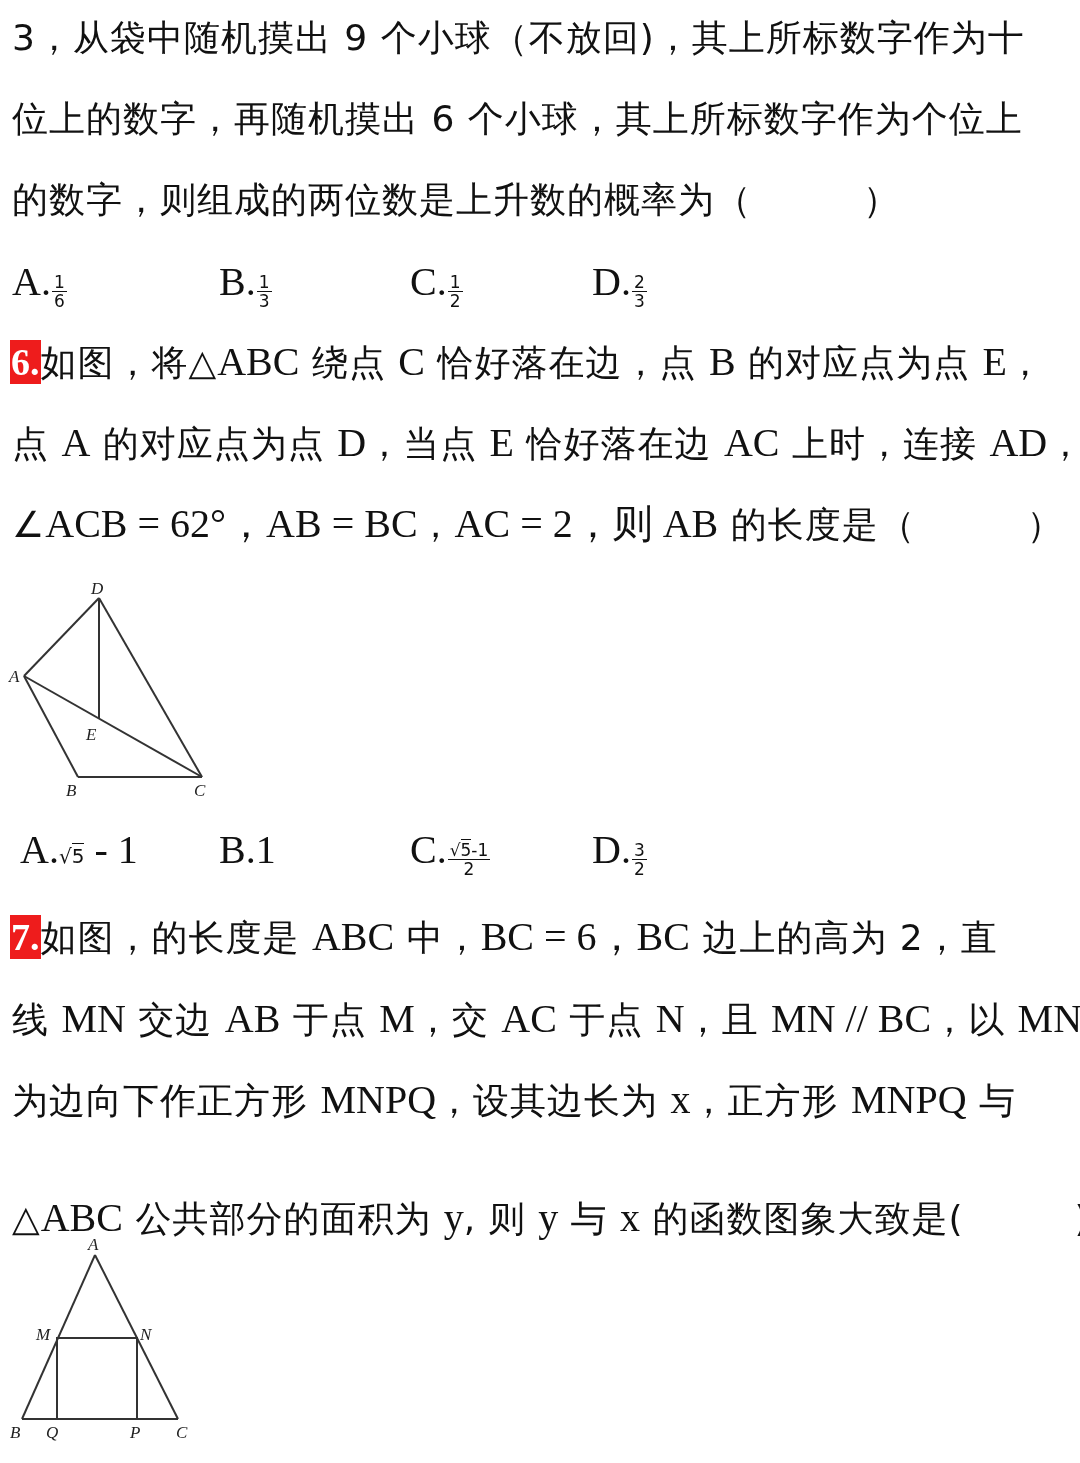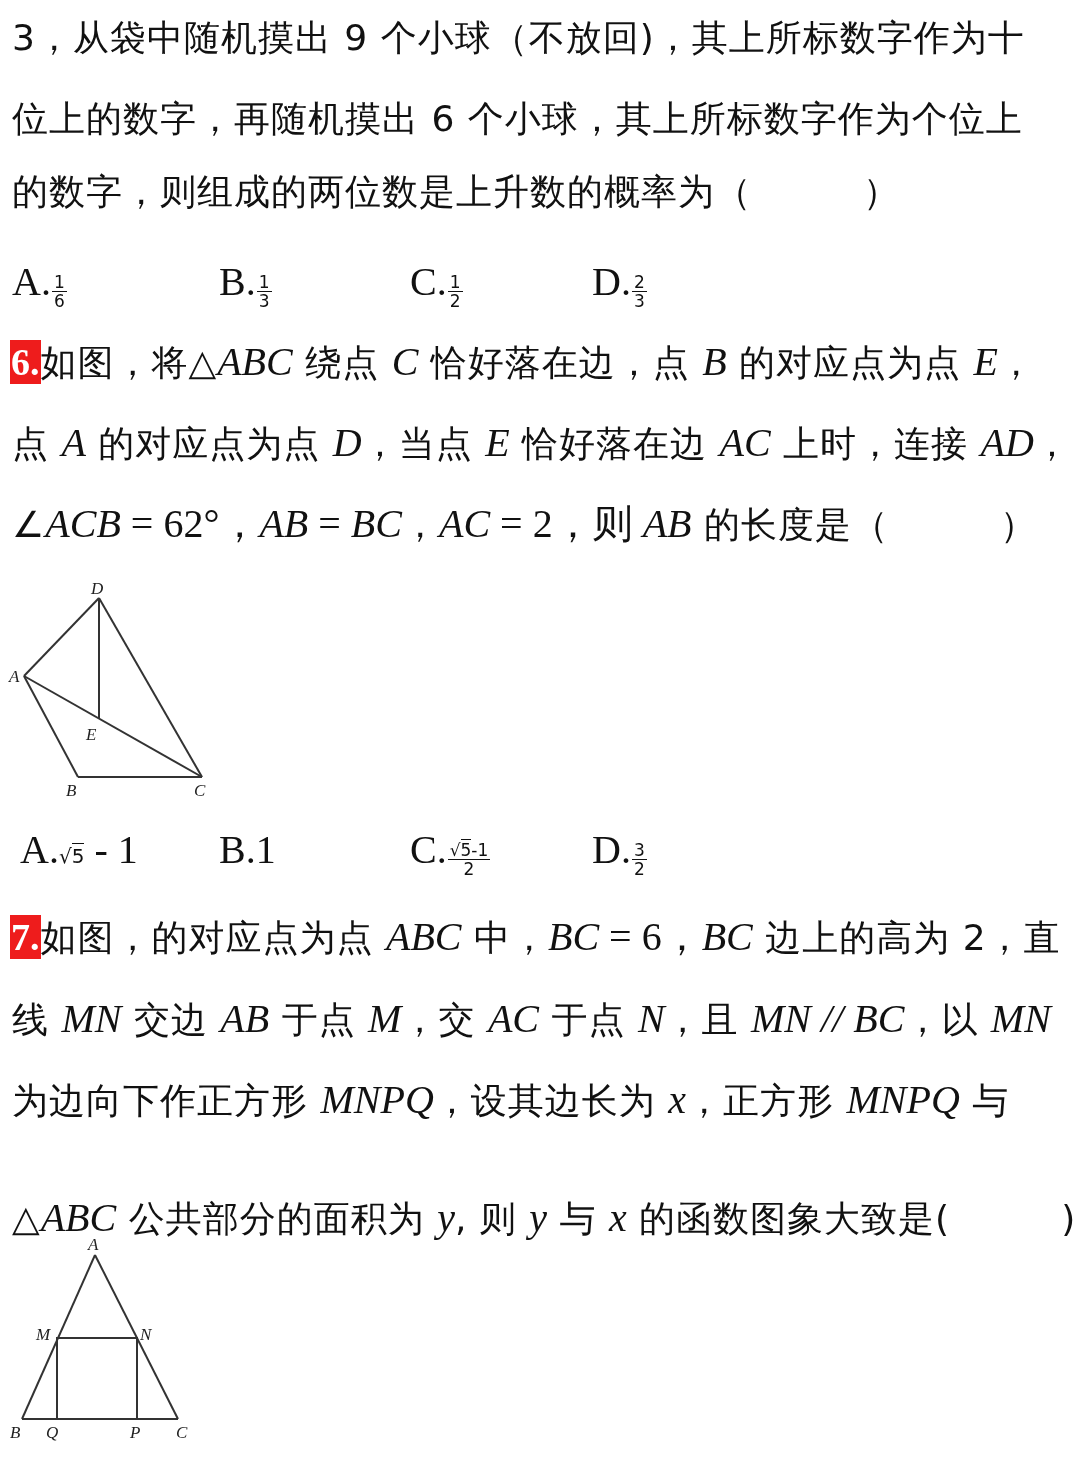--- a/index.html
+++ b/index.html
@@ -1,39 +1,39 @@
 <!DOCTYPE html>
 <html><head>
 <meta charset="utf-8">
 <style>
   html, body { margin:0; padding:0; background:#ffffff; }
   body { width:1080px; height:1463px; position:relative; overflow:hidden;
          font-family:"DejaVu Sans", sans-serif; color:#111; }
   .line { position:absolute; left:12px; white-space:nowrap; font-size:36px; line-height:44px;
           letter-spacing:1px; }
-  .m { font-family:"Liberation Serif", serif; font-style:italic; font-size:40px; letter-spacing:0; }
+  .m { font-family:"Liberation Serif", serif; font-size:40px; letter-spacing:0; }
   .n { font-family:"Liberation Serif", serif; font-size:40px; letter-spacing:0; }
   .badge { display:inline-block; background:#ee1c1c; color:#fff; font-family:"Liberation Serif", serif;
            font-weight:bold; font-size:38px; line-height:44px; padding:0 1px; letter-spacing:0; }
   .opts { position:absolute; left:12px; height:60px; width:1000px; }
   .opt { position:absolute; top:0; font-family:"Liberation Serif", serif; font-size:40px; line-height:44px; white-space:nowrap; }
   .frac { display:inline-flex; flex-direction:column; align-items:center; vertical-align:middle;
           font-family:"DejaVu Sans", sans-serif; font-size:17px; line-height:18px; margin-left:1px; position:relative; top:6px; }
   .frac .num { border-bottom:1px solid #111; padding:0 2px; }
   .sqrt { font-family:"DejaVu Sans", sans-serif; font-size:20px; }
   .sqrt .rad { border-top:1px solid #111; }
   .fig { position:absolute; left:0; }
   .fig text { font-family:"Liberation Serif", serif; font-style:italic; font-size:17px; fill:#222; }
 </style>
 </head>
 <body>
 
 <div class="line" style="top:16px">3，从袋中随机摸出 9 个小球（不放回)，其上所标数字作为十</div>
 <div class="line" style="top:97px">位上的数字，再随机摸出 6 个小球，其上所标数字作为个位上</div>
-<div class="line" style="top:170px">的数字，则组成的两位数是上升数的概率为（　　　）</div>
+<div class="line" style="top:178px">的数字，则组成的两位数是上升数的概率为（　　　）</div>
 
 <div class="opts" style="top:260px">
   <div class="opt" style="left:0">
     <span>A.</span><span class="frac">
         <span class="num">1</span>
         <span>6</span>
       </span>
   </div>
   <div class="opt" style="left:207px">
     <span>B.</span><span class="frac">
@@ -96,21 +96,21 @@
   </div>
   <div class="opt" style="left:580px">
     <span>D.</span><span class="frac">
         <span class="num">3</span>
         <span>2</span>
       </span>
   </div>
 </div>
 
 <div class="line" style="top:915px; left:10px">
-  <span class="badge" style="background: rgb(238, 28, 28);">7.</span><span>如图，的对应点为点 </span><span class="m">ABC</span><span> 中，</span><span class="m">BC</span><span class="n"> = 6，</span><span class="m">BC</span><span> 边上的高为 2，直</span>
+  <span class="badge" style="background: rgb(238, 28, 28);">7.</span><span>如图，的长度是 </span><span class="m">ABC</span><span> 中，</span><span class="m">BC</span><span class="n"> = 6，</span><span class="m">BC</span><span> 边上的高为 2，直</span>
 </div>
 <div class="line" style="top:997px">
   <span>线 </span><span class="m">MN</span><span> 交边 </span><span class="m">AB</span><span> 于点 </span><span class="m">M</span><span>，交 </span><span class="m">AC</span><span> 于点 </span><span class="m">N</span><span>，且 </span><span class="m">MN // BC</span><span>，以 </span><span class="m">MN</span>
 </div>
 <div class="line" style="top:1078px">
   <span>为边向下作正方形 </span><span class="m">MNPQ</span><span>，设其边长为 </span><span class="m">x</span><span>，正方形 </span><span class="m">MNPQ</span><span> 与</span>
 </div>
 <div class="line" style="top:1196px">
   <span>△</span><span class="m">ABC</span><span> 公共部分的面积为 </span><span class="m">y</span><span>, 则 </span><span class="m">y</span><span> 与 </span><span class="m">x</span><span> 的函数图象大致是(　　　)</span>
 </div>

